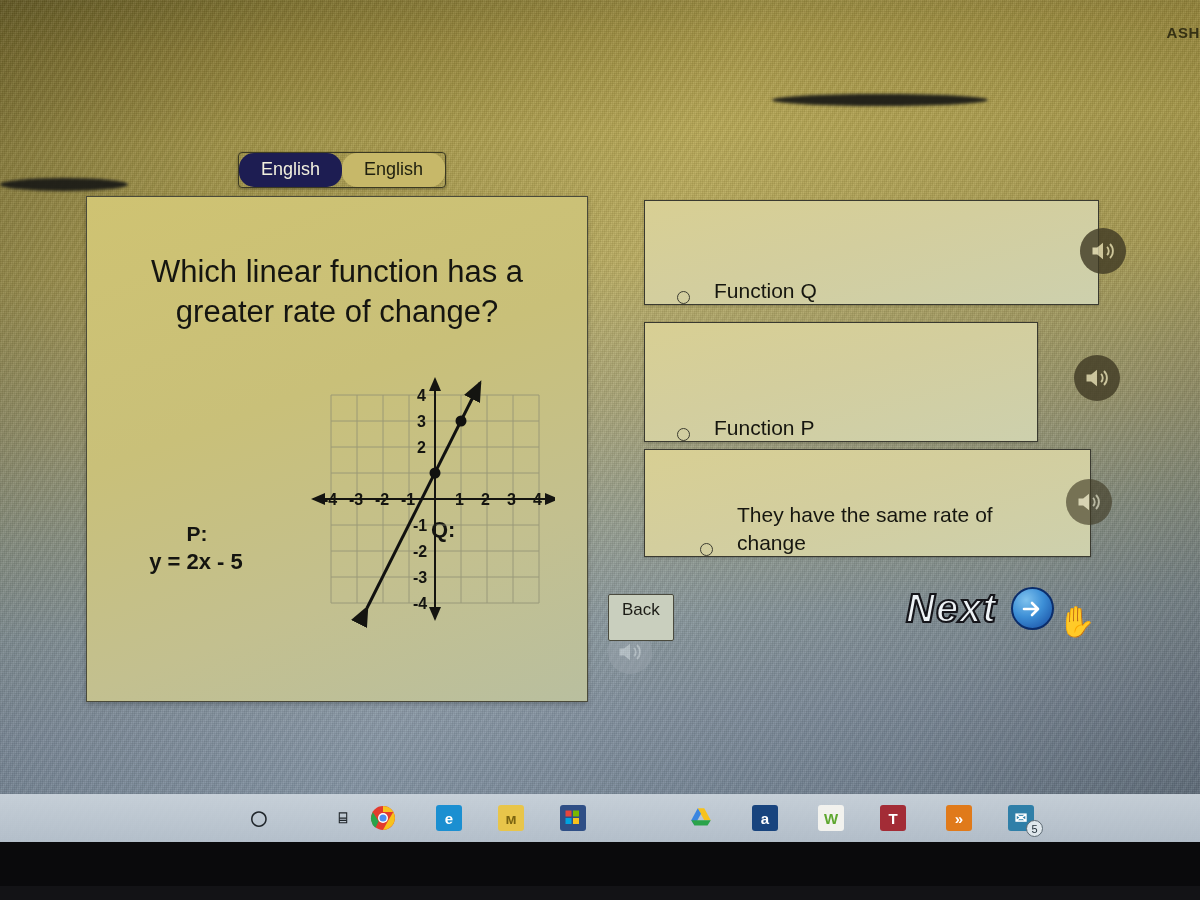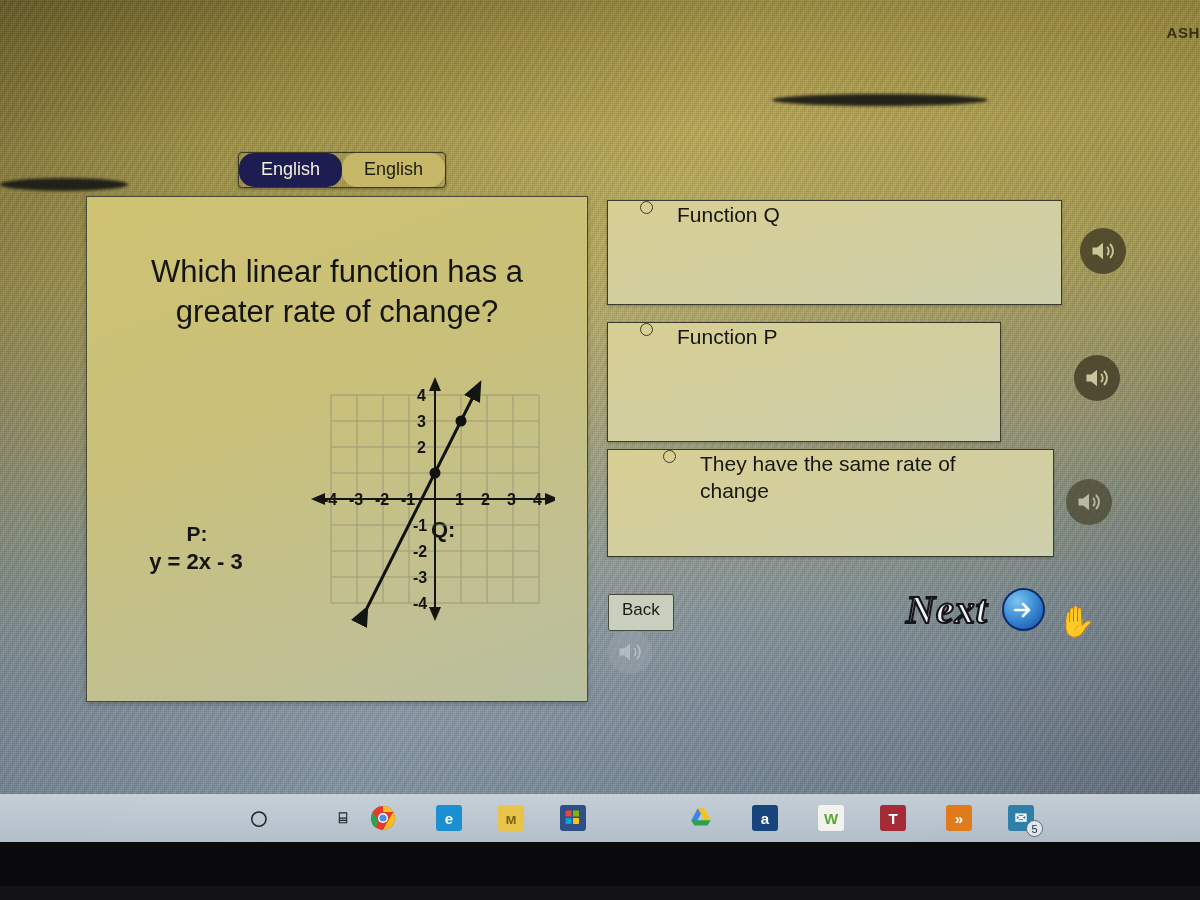--- a/index.html
+++ b/index.html
@@ -115,21 +115,21 @@
 
   
   #graph { position: absolute; left: 218px; top: 168px; }
 
   
   .opt {
     position: absolute;
     background: linear-gradient(165deg, #d8cf93 0%, #d3ce9e 45%, #cdd0ad 100%);
     border: 1px solid #3a3a30;
     box-shadow: 0 1px 3px rgba(0,0,0,.2);
-    display: flex; align-items: flex-start;
+    display: flex; align-items: flex-end; margin-left: 37px;
   }
   #opt0 { left: 607px; top: 200px;  width: 455px; height: 105px; }
   #opt1 { left: 607px; top: 322px;  width: 394px; height: 120px; }
   #opt2 { left: 607px; top: 449px;  width: 447px; height: 108px; padding-left: 23px; }
   .radio {
     width: 13px; height: 13px; border: 1.6px solid #3c3c30;
     border-radius: 50%; background: transparent;
     margin-left: 32px; flex: none;
   }
   .optlabel {
@@ -148,29 +148,29 @@
   #spk2 { left: 1066px; top: 479px; opacity: .62; }
   #spk3 {
     left: 608px; top: 630px; width: 44px; height: 44px;
     background: #9ba5ae; opacity: .45;
   }
   .spk svg { width: 28px; height: 28px; }
 
   
   #back {
     position: absolute; left: 608px; top: 594px;
-    padding: 5px 13px 10px;
+    padding: 5px 13px 20px;
     font-size: 17px; color: #1c1c16;
     background: #c9cfbe;
     border: 1px solid #4a4a3e;
     border-radius: 2px;
   }
   #next {
     position: absolute; left: 906px; top: 586px;
-    display: flex; align-items: center; gap: 14px; font-family: Liberation Serif, serif;
+    display: flex; align-items: center; gap: 14px;
   }
   #nextword {
     font-size: 40px; font-weight: bold; font-style: italic;
     color: #eef3f6;
     -webkit-text-stroke: 2.2px #15151a;
     letter-spacing: 1px;
   }
   #nextarrow {
     width: 43px; height: 43px; border-radius: 50%;
     background: radial-gradient(circle at 34% 28%, #7fc2ee 0%, #3d8fd6 45%, #14479e 100%);
@@ -214,21 +214,21 @@
   <div id="ash">ASH</div>
 
   <div id="langtabs">
     <div class="langtab sel">English</div>
     <div class="langtab unsel">English</div>
   </div>
 
   <div id="qpanel">
     <div id="qtext">Which linear function has a greater rate of change?</div>
     <div id="plabel">P:</div>
-    <div id="peq">y = 2x - 3</div>
+    <div id="peq">y = 2x - 5</div>
     <div id="qlabel">Q:</div>
 
     <svg id="graph" width="250" height="268">
       <defs>
         <marker id="ah" markerWidth="8" markerHeight="8" refX="6" refY="3" orient="auto">
           <path d="M0,0 L7,3 L0,6 z" fill="#141410"></path>
         </marker>
       </defs>
 
       <g stroke="#8c8c72" stroke-width="1" opacity=".75">

